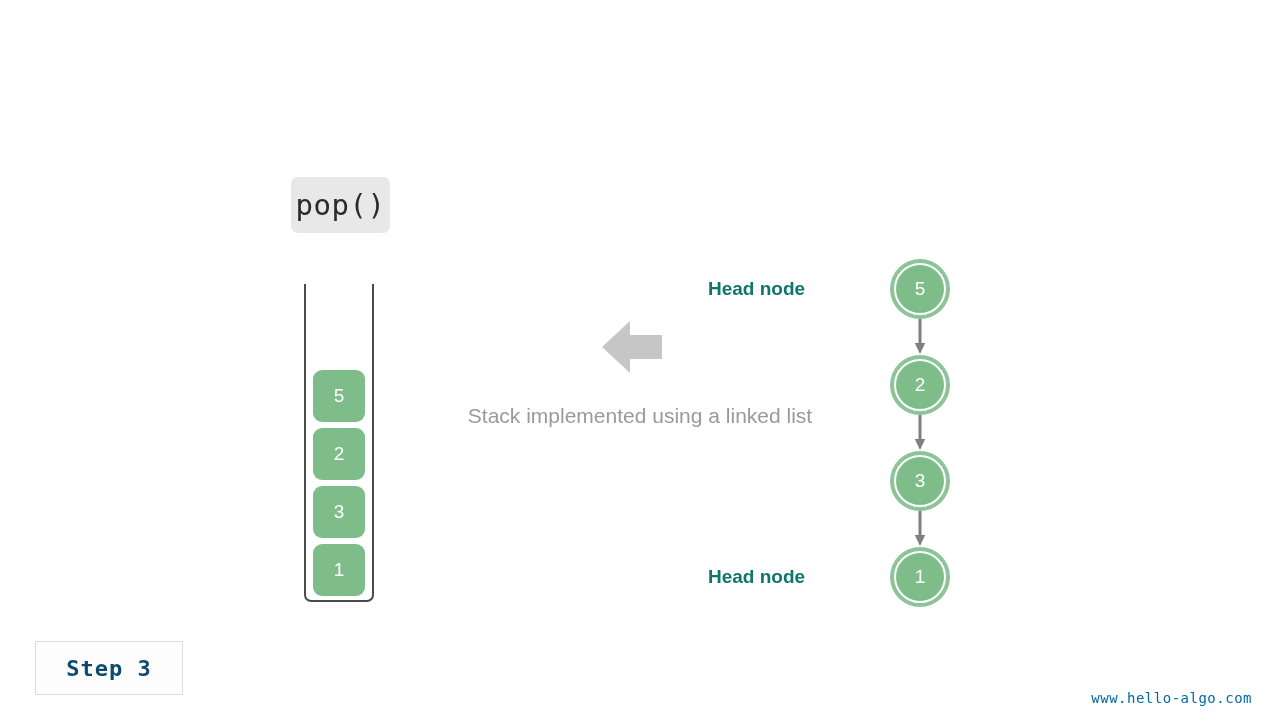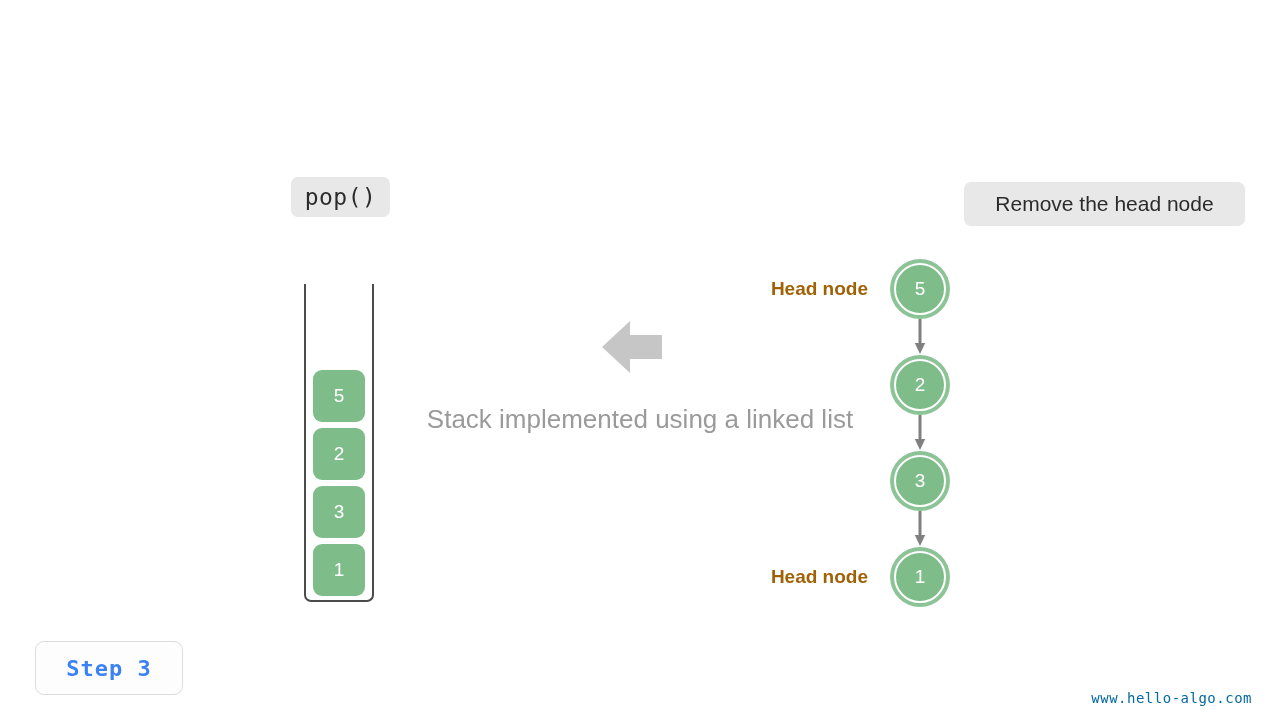--- a/index.html
+++ b/index.html
@@ -31,52 +31,52 @@
     align-items: center;
     justify-content: center;
     color: #2b2b2b;
     white-space: nowrap;
   }
 
   #op-pill {
     left: 291px;
     top: 177px;
     width: 99px;
-    height: 40px;
+    height: 56px;
     font-family: "DejaVu Sans Mono", "Liberation Mono", monospace;
-    font-size: 23px;
+    font-size: 29px;
     letter-spacing: 0.5px;
   }
 
   #action-pill {
     left: 964px;
     top: 182px;
     width: 281px;
     height: 44px;
     font-family: "Liberation Sans", sans-serif;
     font-size: 21px;
   }
 
   
   #step-badge {
     position: absolute;
     left: 35px;
     top: 641px;
     width: 146px;
     height: 52px;
     border: 1px solid #dcdcdc;
-    border-radius: 9px;
+    border-radius: 0;
     background: #fdfdfd;
     display: flex;
     align-items: center;
     justify-content: center;
     font-family: "DejaVu Sans Mono", "Liberation Mono", monospace;
     font-size: 22px;
     font-weight: bold;
-    color: #3b82f6;
+    color: #0c4a6e;
     letter-spacing: 1px;
   }
 
   
   #watermark {
     position: absolute;
     right: 28px;
     bottom: 14px;
     font-family: "DejaVu Sans Mono", "Liberation Mono", monospace;
     font-size: 14px;
@@ -135,21 +135,21 @@
     height: 54px;
   }
 
   
   #caption {
     position: absolute;
     left: 0;
     right: 0;
     top: 404px;
     text-align: center;
-    font-size: 26px;
+    font-size: 21px;
     color: #9a9a9a;
     font-family: "Liberation Sans", sans-serif;
   }
 
   
   #linkedlist-figure {
     position: absolute;
     left: 740px;
     top: 250px;
     width: 260px;
@@ -184,36 +184,34 @@
   .ll-link {
     position: absolute;
     left: 174px;
     width: 12px;
     height: 36px;
   }
   .ll-side-label {
     position: absolute;
     right: 132px;
     width: 160px;
-    text-align: right;
     font-size: 19px;
     font-weight: bold;
-    color: #a16207;
+    color: #0f766e;
     font-family: "Liberation Sans", sans-serif;
     white-space: nowrap;
   }
 </style>
 </head>
 <body>
 
 <div class="stage">
 
   <div class="pill" id="op-pill">pop()</div>
 
-  <div class="pill" id="action-pill">Remove the head node</div>
 
   <div id="stack-figure">
     <div id="stack-container"></div>
     <div id="stack-items">
       <div class="stack-cell">5</div>
       <div class="stack-cell">2</div>
       <div class="stack-cell">3</div>
       <div class="stack-cell">1</div>
     </div>
   </div>

